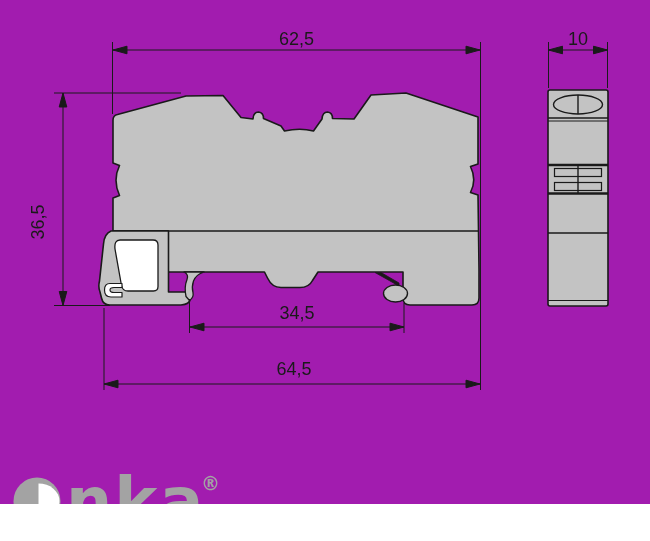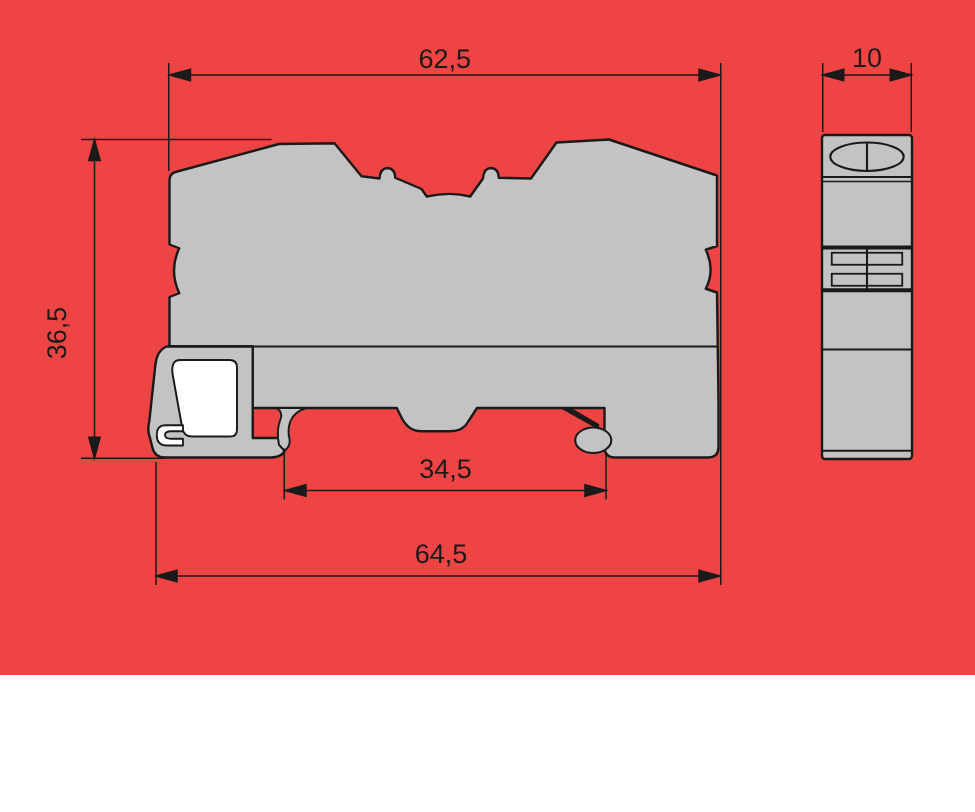--- a/index.html
+++ b/index.html
@@ -1,16 +1,16 @@
 <!DOCTYPE html>
 <html><head>
 <meta charset="utf-8">
 <style>
   html,body{margin:0;padding:0;background:#ffffff;}
-  .stage{position:relative;width:650px;height:450px;background:#ef4444;overflow:hidden;
+  .stage{position:relative;width:650px;height:504px;background:#a21caf;overflow:hidden;
          font-family:"Liberation Sans",sans-serif;}
   svg{display:block;}
   text.dim{font-family:"Liberation Sans",sans-serif;font-size:18px;fill:#1a1a1a;}
   text.logo-txt{font-family:"DejaVu Sans",sans-serif;font-weight:bold;}
 </style>
 </head>
 <body>
 
 <div class="stage">
 <svg width="650" height="541" viewBox="0 0 650 541">

